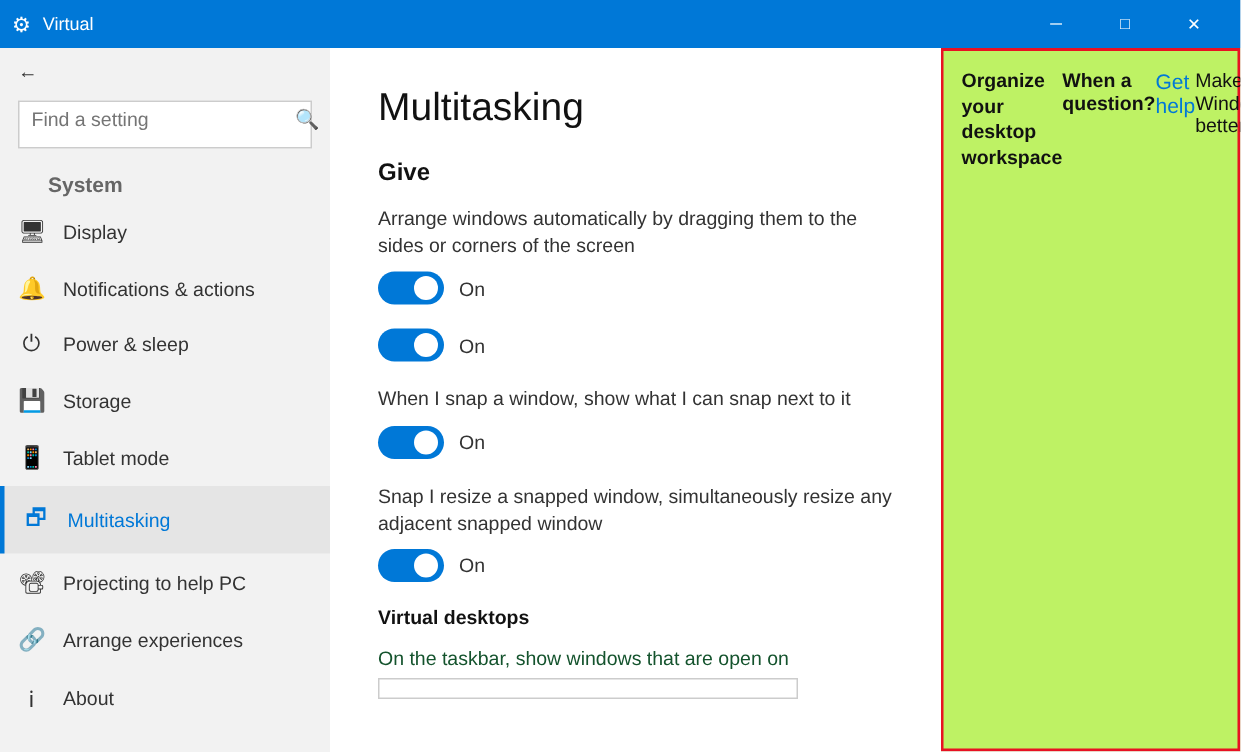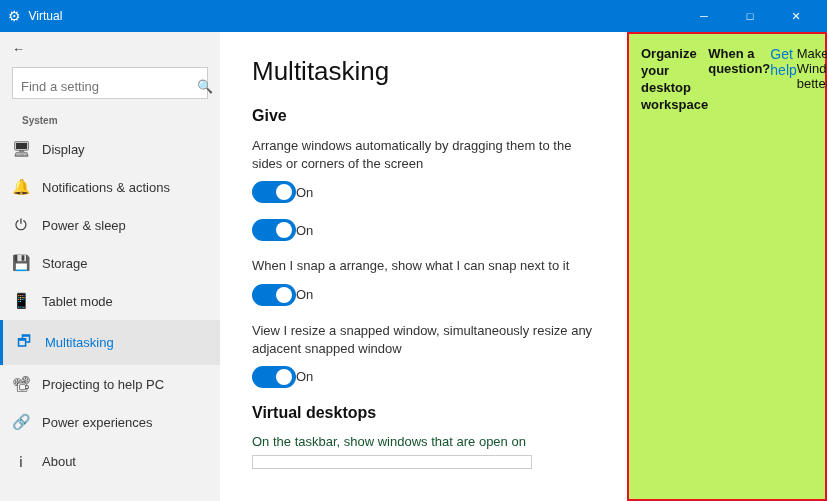--- a/index.html
+++ b/index.html
@@ -42,35 +42,35 @@
     .nav-back {
       display: flex; align-items: center;
       padding: 8px 12px;
       cursor: pointer;
       font-size: 13px;
       color: #333;
     }
     .search-box {
       margin: 4px 12px 12px 12px;
       display: flex;
-      align-items: flex-end;
+      align-items: flex-start;
       border: 1px solid #ccc;
       background: white;
       padding: 4px 8px;
       height: 32px;
     }
     .search-box input {
       border: none; outline: none; flex: 1;
       font-size: 13px; background: transparent;
     }
     .search-icon { color: #666; font-size: 13px; }
 
     .sidebar-section-label {
-      font-size: 10px; color: #666;
-      padding: 4px 12px 4px 22px;
+      font-size: 14px; color: #666;
+      padding: 4px 12px 4px 32px;
       font-weight: 600;
       text-transform: none;
     }
     .sidebar-item {
       display: flex; align-items: center;
       padding: 10px 12px 10px 12px;
       cursor: pointer;
       font-size: 13px; color: #333;
       gap: 12px;
     }
@@ -97,21 +97,21 @@
       color: #111; margin-bottom: 12px;
     }
     .setting-description {
       font-size: 13px; color: #333;
       margin-bottom: 8px; line-height: 1.4;
     }
     .setting-row {
       margin-bottom: 16px;
     }
     .toggle-row {
-      display: flex; align-items: center; 
+      display: flex; align-items: center; gap: 10px;
       margin-bottom: 16px;
     }
     .toggle {
       width: 44px; height: 22px;
       background: #0078d7;
       border-radius: 11px;
       position: relative;
       flex-shrink: 0;
       cursor: pointer;
     }
@@ -119,21 +119,21 @@
       content: '';
       position: absolute;
       width: 16px; height: 16px;
       background: white;
       border-radius: 50%;
       top: 3px; right: 4px;
     }
     .toggle-label { font-size: 13px; color: #333; }
 
     .virtual-desktops-title {
-      font-size: 16px; font-weight: 600;
+      font-size: 13px; font-weight: 600;
       margin-top: 8px; margin-bottom: 12px; color: #111;
     }
     .dropdown-label { font-size: 13px; color: #14532d; margin-bottom: 6px; }
     .dropdown-select {
       display: flex; align-items: center; justify-content: space-between;
       border: 1px solid #ccc;
       padding: 6px 10px;
       width: 280px;
       background: white;
       cursor: pointer;
@@ -265,21 +265,21 @@
     <div class="sidebar-item active">
       <span class="sidebar-item-icon">🗗</span>
       <span>Multitasking</span>
     </div>
     <div class="sidebar-item">
       <span class="sidebar-item-icon">📽</span>
       <span>Projecting to help PC</span>
     </div>
     <div class="sidebar-item">
       <span class="sidebar-item-icon">🔗</span>
-      <span>Power experiences</span>
+      <span>Arrange experiences</span>
     </div>
     <div class="sidebar-item">
       <span class="sidebar-item-icon">ℹ</span>
       <span>About</span>
     </div>
   </div>
 
   <div class="main-content">
     <h1 class="page-title">Multitasking</h1>
 
@@ -293,29 +293,29 @@
       </div>
 
       <div class="setting-row">
         <div class="toggle-row">
           <div class="toggle"></div>
           <span class="toggle-label">On</span>
         </div>
       </div>
 
       <div class="setting-row">
-        <div class="setting-description">When I snap a arrange, show what I can snap next to it</div>
+        <div class="setting-description">When I snap a window, show what I can snap next to it</div>
         <div class="toggle-row">
           <div class="toggle"></div>
           <span class="toggle-label">On</span>
         </div>
       </div>
 
       <div class="setting-row">
-        <div class="setting-description">View I resize a snapped window, simultaneously resize any adjacent snapped window</div>
+        <div class="setting-description">Snap I resize a snapped window, simultaneously resize any adjacent snapped window</div>
         <div class="toggle-row">
           <div class="toggle"></div>
           <span class="toggle-label">On</span>
         </div>
       </div>
     </div>
 
     <div>
       <div class="virtual-desktops-title">Virtual desktops</div>
 

